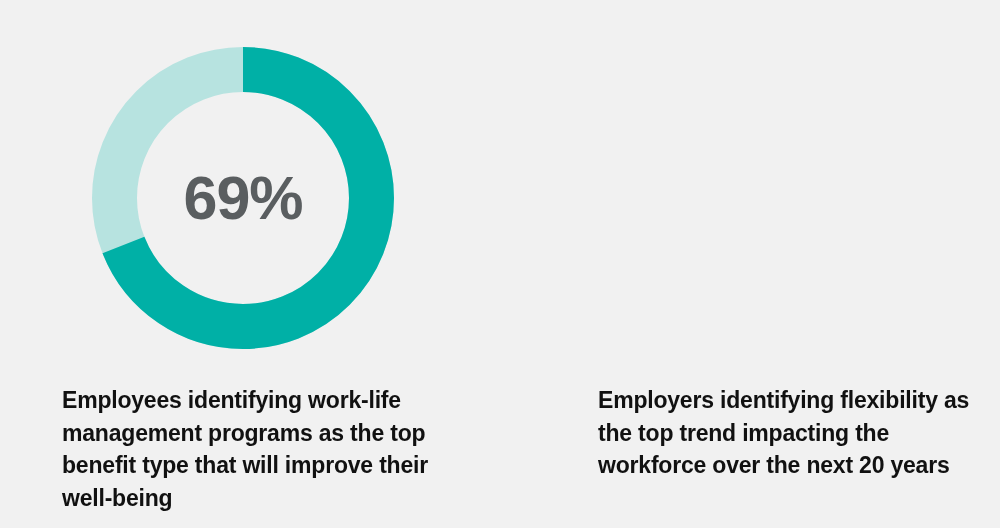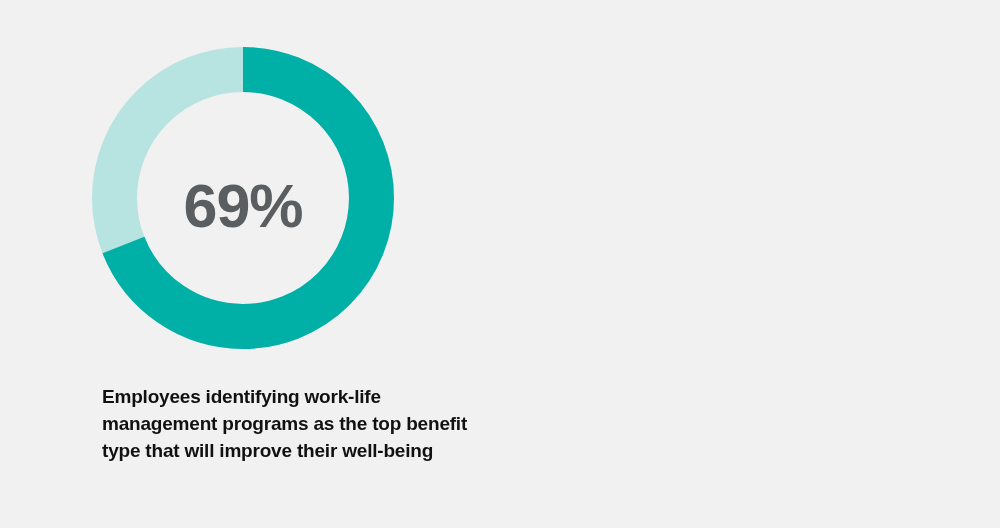--- a/index.html
+++ b/index.html
@@ -37,44 +37,43 @@
     height: 302px;
   }
   .donut-svg {
     display: block;
     width: 302px;
     height: 302px;
   }
   .donut-value {
     position: absolute;
     left: 0;
-    top: 8px;
+    top: 0;
     width: 302px;
     height: 302px;
     display: flex;
     align-items: center;
     justify-content: center;
     font-size: 61px;
     font-weight: bold;
     color: #5a5e60;
     letter-spacing: -1px;
     line-height: 1;
   }
 
   .caption {
     position: absolute;
     top: 384px;
     left: 54px;
     width: 380px;
-    font-size: 19px;
+    font-size: 23px;
     font-weight: bold;
     line-height: 1.42;
     color: #111111;
     letter-spacing: -0.2px;
-    margin-left: 40px;
   }
   .stat-block.right .caption {
     left: 52px;
     width: 372px;
   }
 </style>
 </head>
 <body>
 
 <div class="canvas">
@@ -84,15 +83,16 @@
       <svg class="donut-svg" viewBox="0 0 302 302">
         <circle cx="151" cy="151" r="128.5" fill="none" stroke="#b7e3e0" stroke-width="45"></circle>
         <circle id="arc-left" cx="151" cy="151" r="128.5" fill="none" stroke="#00b0a6" stroke-width="45" stroke-dasharray="557.0986252610779 807.3893119725768" transform="rotate(-90 151 151)"></circle>
       </svg>
       <div class="donut-value">69%</div>
     </div>
     <div class="caption">Employees identifying work-life management programs as the top benefit type that will improve their well-being</div>
   </div>
 
   <div class="stat-block right">
+    <div class="caption">Employers identifying flexibility as the top trend impacting the workforce over the next 20 years</div>
   </div>
 
 </div>
 
 </body></html>

